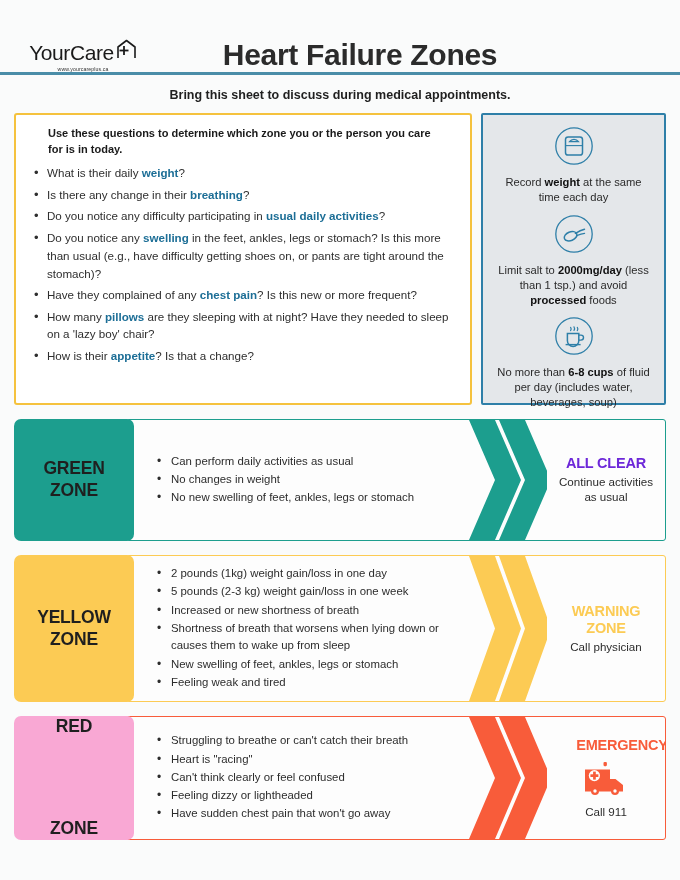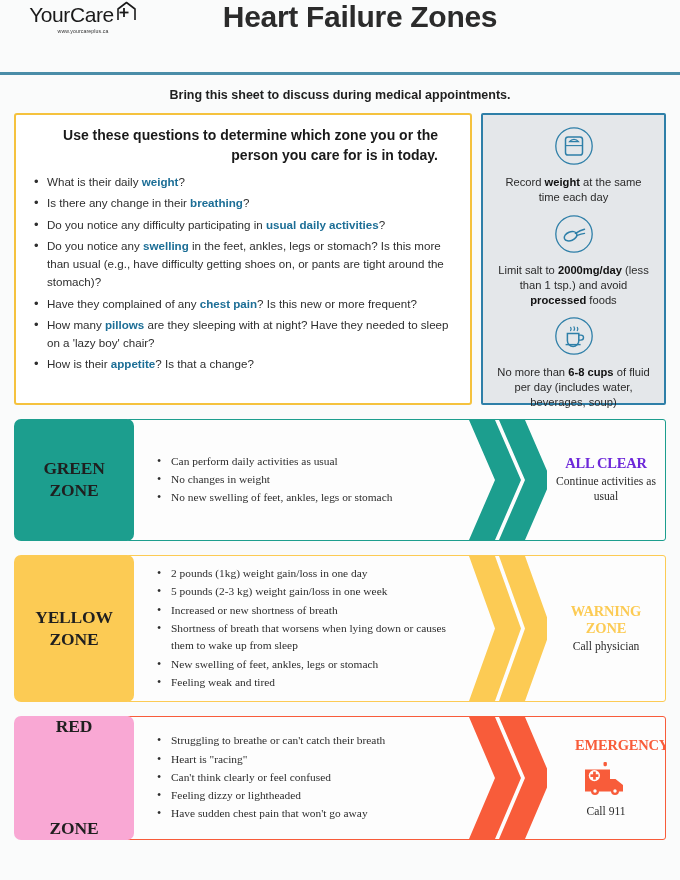--- a/index.html
+++ b/index.html
@@ -10,21 +10,21 @@
     background: #fafbfb;
     font-family: "Liberation Sans", sans-serif;
     overflow: hidden;
     position: relative;
   }
 
   
   .header {
     height: 72px;
     display: flex;
-    align-items: flex-start;
+    align-items: flex-end;
     padding: 0 18px;
     background: #fafbfb;
   }
   .logo-block {
     width: 130px;
     flex: 0 0 130px;
     display: flex;
     flex-direction: column;
     align-items: center;
     padding-top: 4px;
@@ -85,24 +85,24 @@
   }
 
   .questions-box {
     flex: 1;
     border: 2px solid #f5c23e;
     background: #ffffff;
     border-radius: 3px;
     padding: 11px 14px 10px 14px;
   }
   .questions-heading {
-    font-size: 14px;
+    font-size: 11px;
     font-weight: bold;
     color: #1a1a1a;
-    text-align: right;
+    text-align: left;
     line-height: 1.42;
     padding: 0 18px 7px 18px;
   }
   .q-list {
     list-style: none;
   }
   .q-list li {
     position: relative;
     padding-left: 17px;
     font-size: 11.6px;
@@ -135,21 +135,21 @@
   .tip-icon { margin: 0 auto 5px auto; display: block; }
   .tip-text {
     font-size: 11.2px;
     line-height: 1.33;
     color: #2a2a2a;
   }
   .tip-text b { font-weight: bold; color: #111; }
   .tip + .tip { margin-top: 9px; }
 
   
-  .zones { padding: 14px 14px 0 14px; font-family: Liberation Serif, serif; }
+  .zones { padding: 14px 14px 0 14px; }
 
   .zone {
     position: relative;
     display: flex;
     margin-bottom: 14px;
   }
   .zone-label {
     width: 120px;
     flex: 0 0 120px;
     border-radius: 7px;

